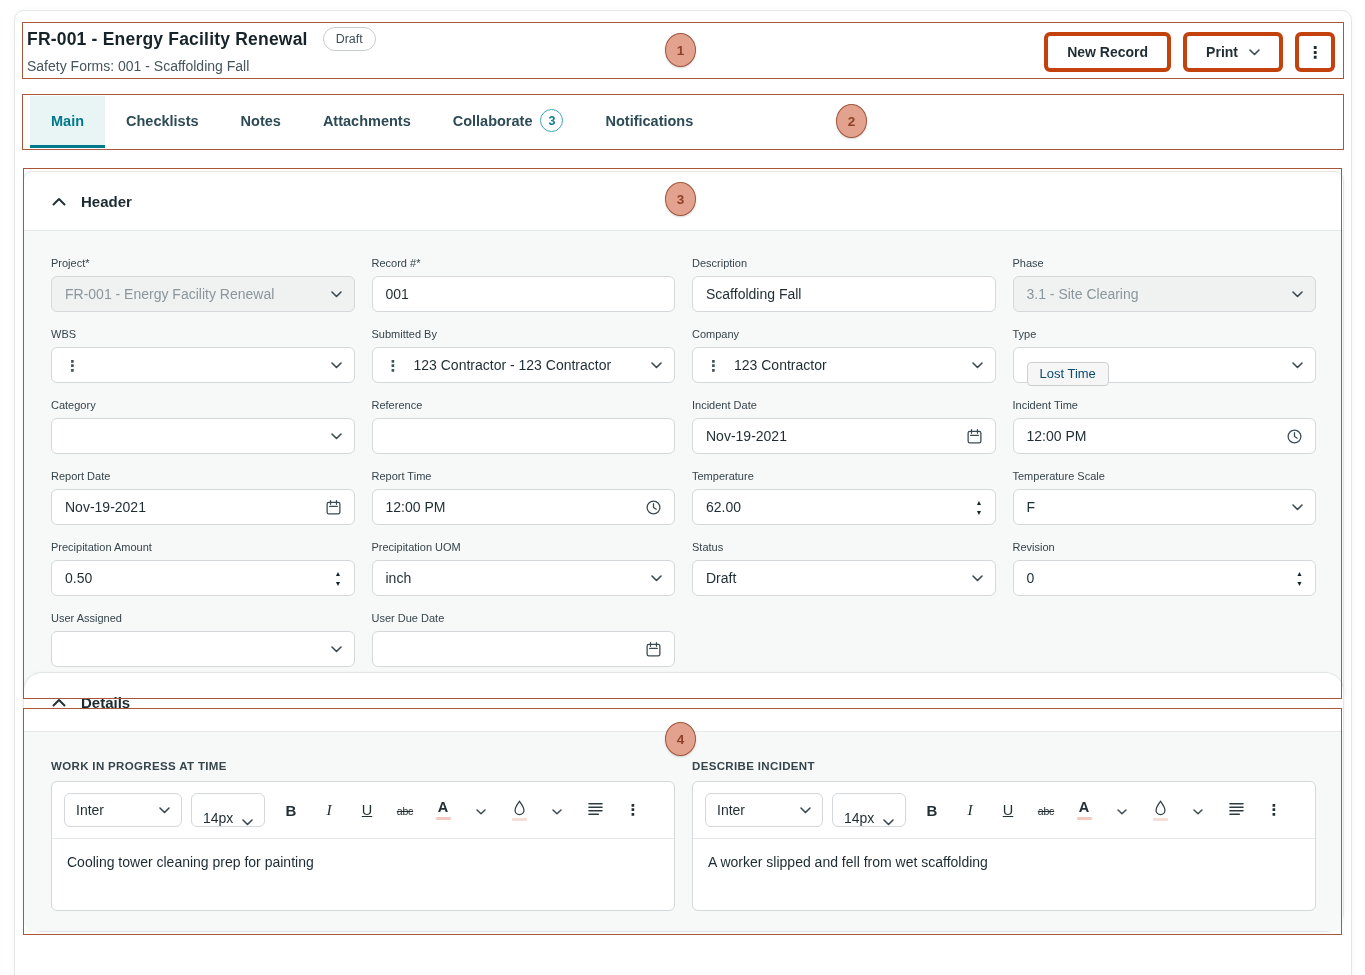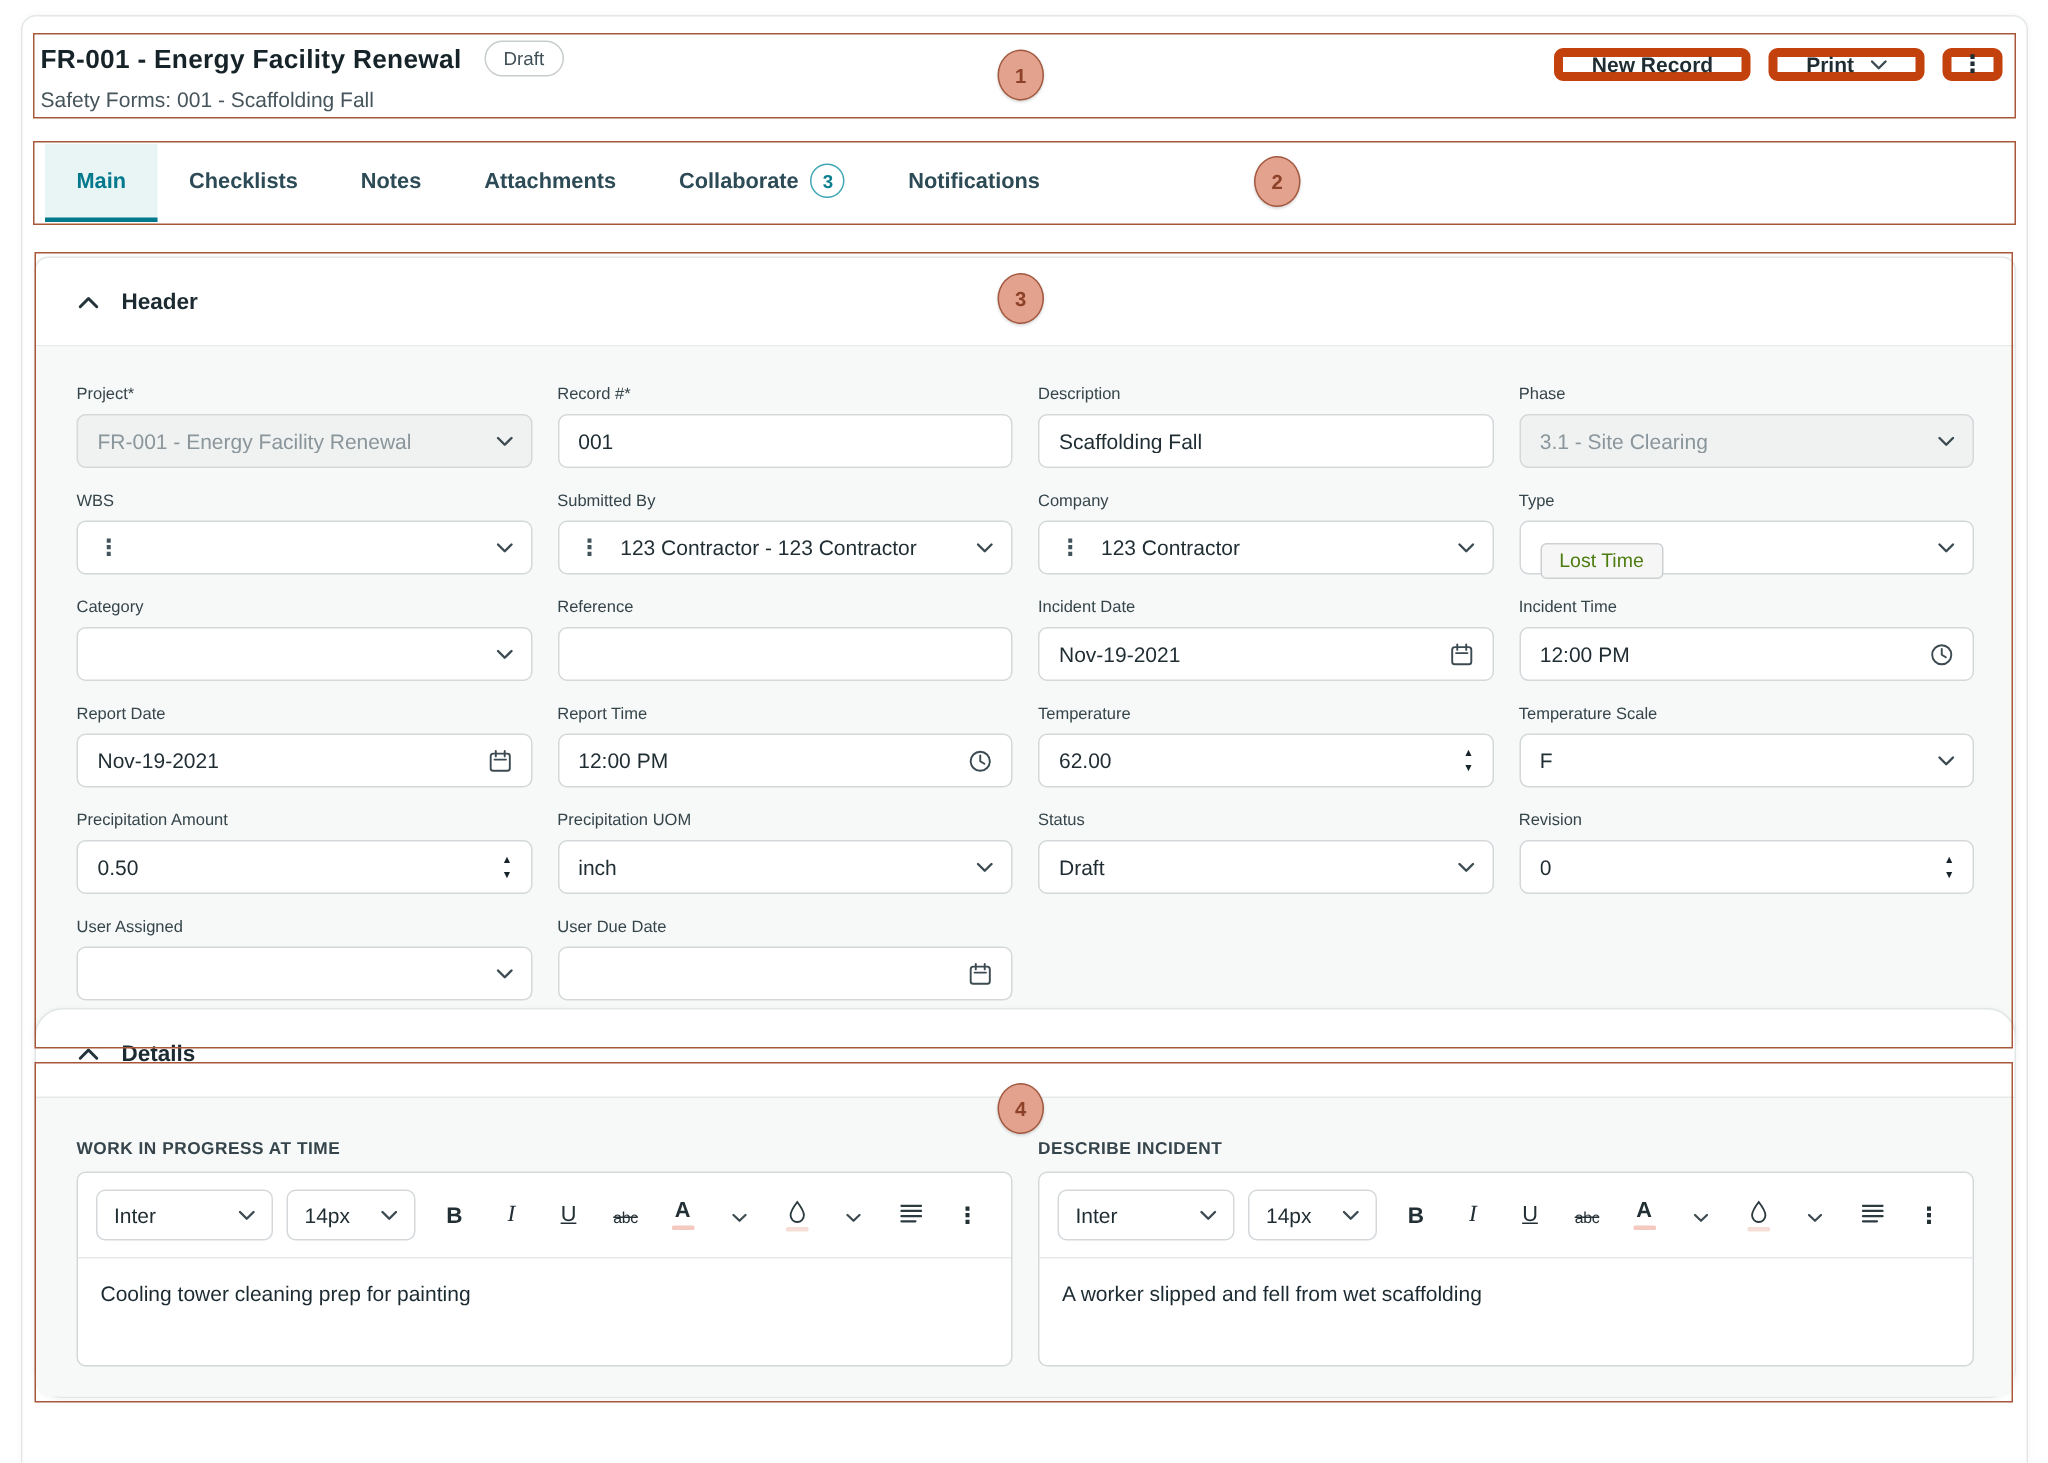--- a/index.html
+++ b/index.html
@@ -13,21 +13,21 @@
   .panel{position:absolute;left:14px;top:10px;width:1336px;height:980px;
     border:1px solid #e3e7e8;border-radius:10px;box-shadow:0 0 6px rgba(0,0,0,.04);background:#fff;}
 
   
   .title-row{position:absolute;left:27px;top:27px;display:flex;align-items:center;gap:15px;z-index:2;}
   .page-title{font-size:17.5px;font-weight:700;color:#16242a;letter-spacing:.2px;margin:0;}
   .pill{height:22px;padding:0 12px;border:1px solid #c7cccd;border-radius:12px;
     font-size:12.5px;color:#3f4f55;display:flex;align-items:center;background:#fff;}
   .subtitle{position:absolute;left:27px;top:58px;font-size:14px;color:#46555b;z-index:2;}
   .title-actions{position:absolute;top:32px;right:30px;display:flex;gap:12px;z-index:2;}
-  .btn{height:22px;border:6px solid #c2410c;border-radius:6px;background:#fff;
+  .btn{height:40px;border:4px solid #c2410c;border-radius:6px;background:#fff;
     font-family:inherit;font-size:14px;font-weight:700;color:#1f2d33;
     padding:0 19px;display:flex;align-items:center;gap:11px;cursor:pointer;}
   .btn-kebab{width:40px;padding:0;justify-content:center;font-size:16px;}
 
   
   .tabs{position:absolute;left:30px;top:96px;height:52px;display:flex;z-index:2;}
   .tab{height:52px;padding:0 21px;display:flex;align-items:center;gap:8px;background:transparent;
     border:none;border-bottom:3px solid transparent;font-family:inherit;
     font-size:14.5px;font-weight:600;color:#2d4b56;cursor:pointer;}
   .tab.active{color:#00798c;background:#e9f4f5;border-bottom-color:#00798c;}
@@ -47,32 +47,32 @@
 
   
   #header-fields{display:grid;grid-template-columns:repeat(4,1fr);column-gap:17px;row-gap:16px;padding:26px 27px;}
   .flabel{font-size:11px;color:#35454b;margin-bottom:7px;}
   .control{height:36px;box-sizing:border-box;background:#fff;border:1px solid #d4d8da;border-radius:6px;
     display:flex;align-items:center;padding:0 12px 0 13px;font-size:14px;color:#1f2d33;cursor:pointer;}
   .control.disabled{background:#f0f2f2;color:#8a969b;}
   .control .val{flex:1;overflow:hidden;white-space:nowrap;min-height:1px;}
   .adorn{margin-left:auto;display:flex;align-items:center;}
   .kebab{margin-right:13px;font-size:15px;color:#41545b;font-weight:700;line-height:1;}
-  .chip{background:#f6f6f7;border:1px solid #ccd0d2;border-radius:4px;padding:4px 12px;font-size:13px;color:#4d7c0f;line-height:1.1;margin-top:18px;}
+  .chip{background:#f6f6f7;border:1px solid #ccd0d2;border-radius:4px;padding:4px 12px;font-size:13px;color:#0c4a6e;line-height:1.1;margin-top:18px;}
   .spinner{margin-left:auto;display:flex;flex-direction:column;gap:3px;font-size:7px;color:#16242a;line-height:1;cursor:pointer;}
 
   
   #detail-editors{display:grid;grid-template-columns:1fr 1fr;column-gap:17px;padding:28px 27px 0;}
   .ed-label{font-size:11.5px;font-weight:700;color:#35454b;letter-spacing:.35px;margin-bottom:9px;}
   .editor{background:#fff;border:1px solid #d4d8da;border-radius:6px;height:130px;box-sizing:border-box;}
   .ed-toolbar{height:56px;display:flex;align-items:center;gap:9px;padding:0 12px;border-bottom:1px solid #e6e9ea;}
   .tb-select{height:34px;box-sizing:border-box;border:1px solid #d4d8da;border-radius:6px;background:#fff;
     display:flex;align-items:center;padding:0 11px;font-size:14px;color:#1f2d33;cursor:pointer;}
   .tb-select.font{width:118px;}
-  .tb-select.size{width:86px;}
+  .tb-select.size{width:74px;align-items:flex-end;}
   .tb-select .val{flex:1;}
   .tb-btn{height:30px;min-width:24px;background:none;border:none;display:flex;align-items:center;justify-content:center;
     cursor:pointer;color:#222f35;padding:0;margin-left:5px;font-family:inherit;}
   .g-b{font-weight:700;font-size:15px;}
   .g-i{font-family:"Liberation Serif","DejaVu Serif",serif;font-style:italic;font-size:15.5px;}
   .g-u{font-size:14.5px;text-decoration:underline;}
   .g-s{font-size:10.5px;text-decoration:line-through;letter-spacing:-.2px;}
   .g-stack{display:flex;flex-direction:column;align-items:center;gap:2px;font-weight:700;font-size:14.5px;line-height:1;}
   .cbar{width:15px;height:3px;background:#f3c9c0;border-radius:1px;}
   .cbar.light{background:#f6ddd6;}

